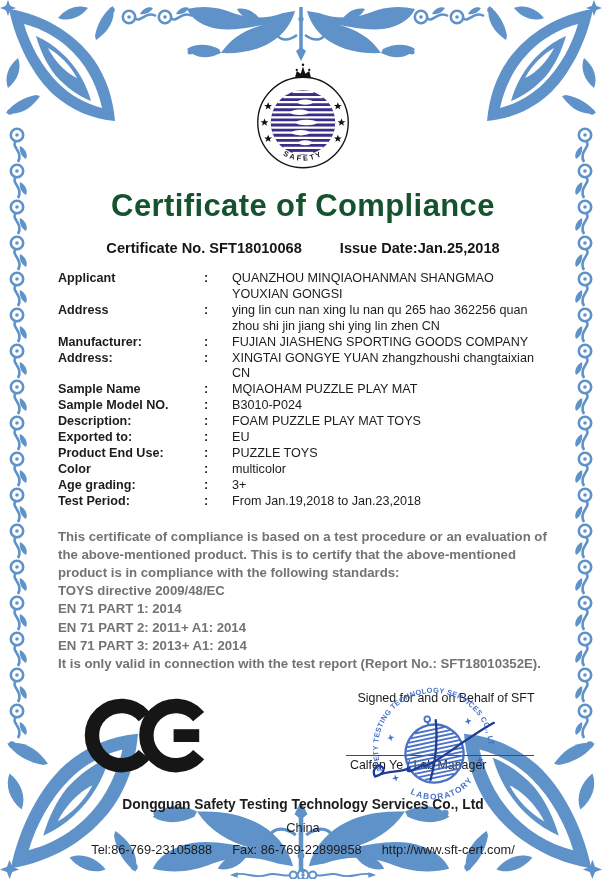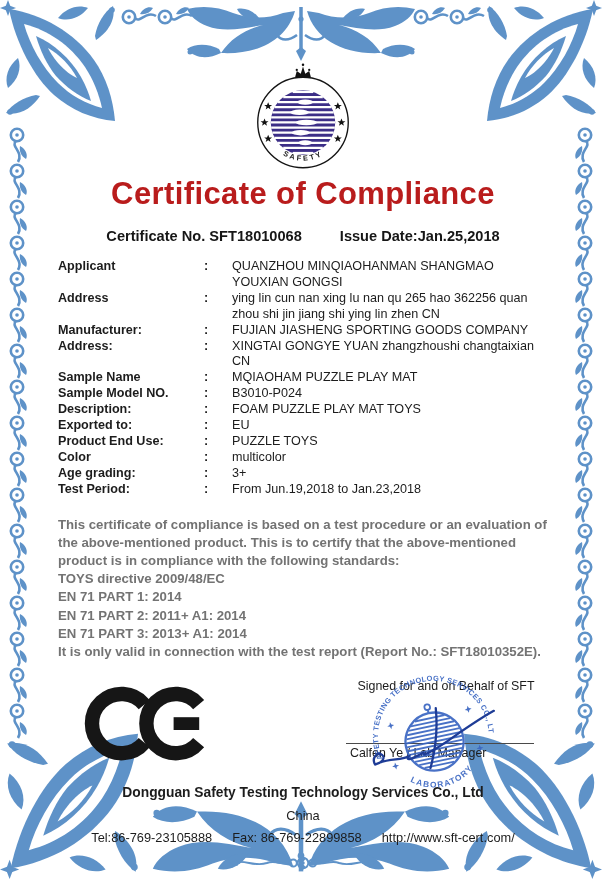--- a/index.html
+++ b/index.html
@@ -9,21 +9,21 @@
     font-family:"Liberation Sans", sans-serif; color:#1c1c1c;
   }
   .border-svg { position:absolute; left:0; top:0; width:602px; height:879px; pointer-events:none; }
   .content { position:absolute; left:58px; right:54px; top:46px; bottom:50px; }
 
   .logo-wrap { text-align:center; margin-top:12px; }
   .logo-wrap svg { display:inline-block; }
 
   .title {
     text-align:center; font-size:31px; font-weight:bold; letter-spacing:.4px;
-    margin-top:2px; color:#b91c1c;
+    margin-top:14px; color:#14532d;
   }
 
   .certline {
     display:flex; justify-content:center; gap:38px;
     font-size:14.6px; font-weight:bold; margin-top:16px; color:#161616;
   }
 
   .fields {
     display:grid; grid-template-columns:134px 16px 1fr;
     font-size:12.6px; line-height:15.9px; margin-top:15px; column-gap:12px;
@@ -236,21 +236,21 @@
         <div class="col">:</div>
         <div class="val">PUZZLE TOYS</div>
       <div class="lbl">Color</div>
         <div class="col">:</div>
         <div class="val">multicolor</div>
       <div class="lbl">Age grading:</div>
         <div class="col">:</div>
         <div class="val">3+</div>
       <div class="lbl">Test Period:</div>
         <div class="col">:</div>
-        <div class="val">From Jun.19,2018 to Jan.23,2018</div>
+        <div class="val">From Jan.19,2018 to Jan.23,2018</div>
     </div>
 
     <div class="statement">
       <div>This certificate of compliance is based on a test procedure or an evaluation of the above-mentioned product. This is to certify that the above-mentioned product is in compliance with the following standards:</div>
       <div>TOYS directive 2009/48/EC</div>
       <div>EN 71 PART 1: 2014</div>
       <div>EN 71 PART 2: 2011+ A1: 2014</div>
       <div>EN 71 PART 3: 2013+ A1: 2014</div>
       <div>It is only valid in connection with the test report (Report No.: SFT18010352E).</div>
     </div>

